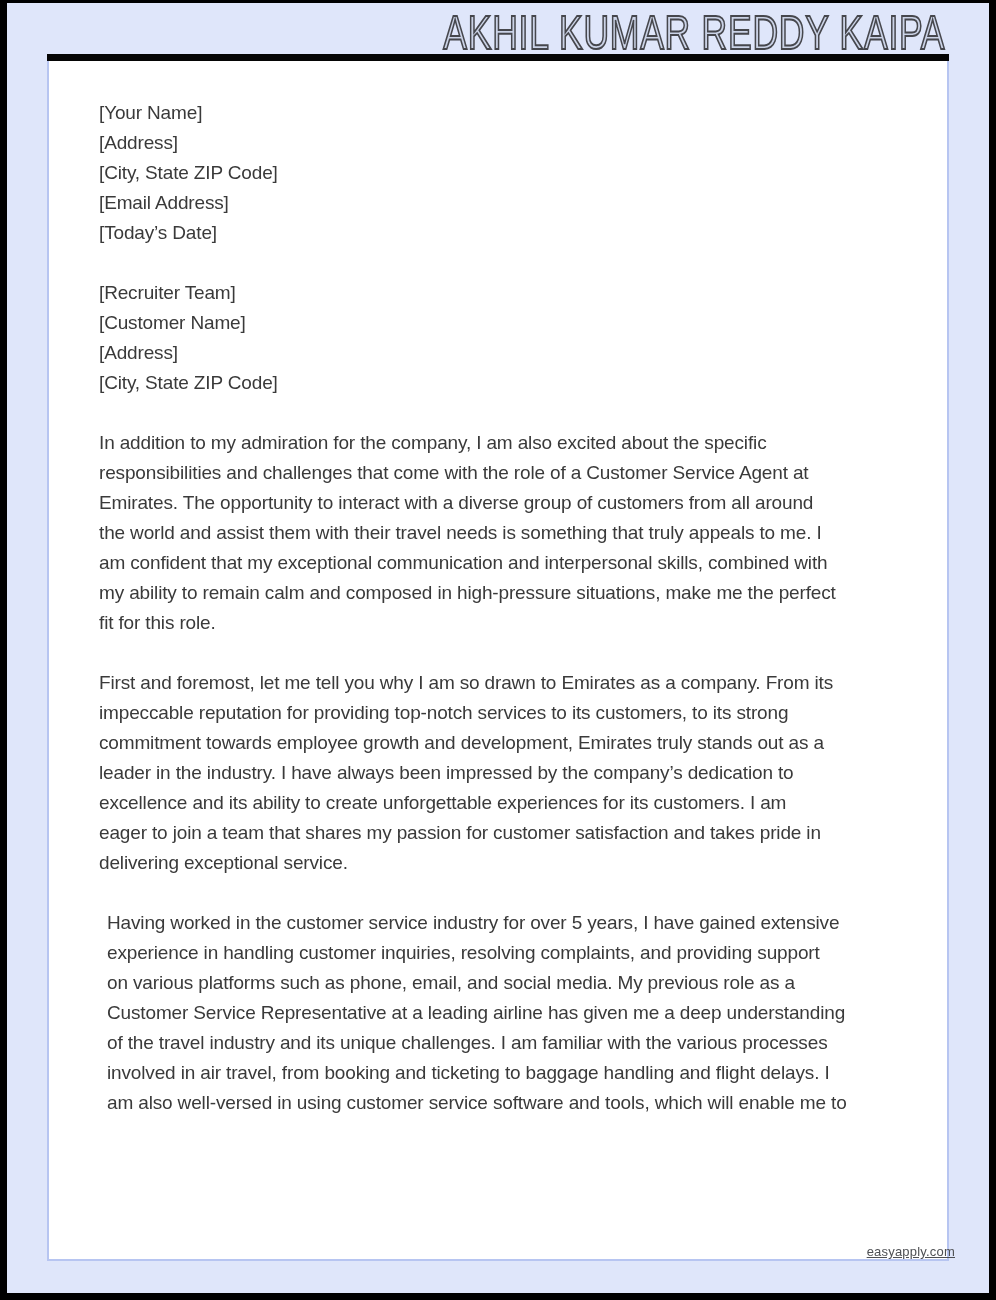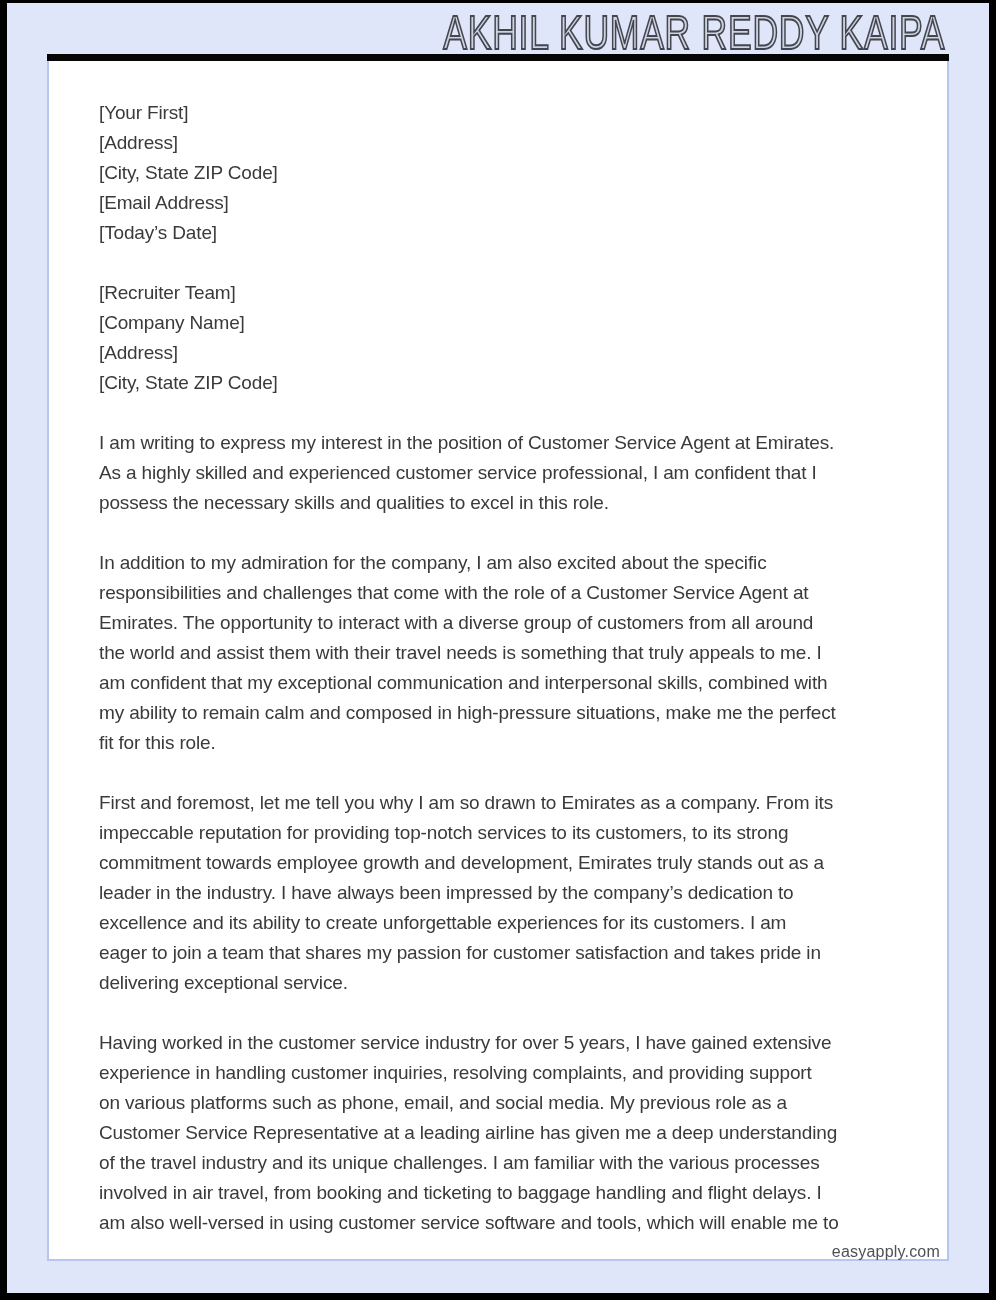--- a/index.html
+++ b/index.html
@@ -48,41 +48,42 @@
     height: 1200px;
     box-sizing: border-box;
     background: #ffffff;
     border-left: 2px solid #b7c5f1;
     border-right: 2px solid #b7c5f1;
     border-bottom: 2px solid #b7c5f1;
   }
   .watermark {
     position: absolute;
     top: 1240px;
-    right: 49px;            
-    font-size: 16px;
+    right: 34px;            
+    font-size: 13px;
     line-height: 18px;
     color: #4e5054;
     letter-spacing: 0.2px;
+    text-decoration: underline;
   }
   .letter {
     position: absolute;
     left: 92px;             
     top: 95px;              
     width: 852px;
     font-size: 19px;
     line-height: 30px;
     letter-spacing: -0.15px;
     color: #3a3a3a;
   }
   .block {
     white-space: pre-line;
     margin: 0 0 30px 0;
   }
-  .block:last-child { margin-bottom: 0; }
+  .block:last-child { margin-bottom: 0; margin-left: 8px; }
   .frame-overlay {
     position: absolute;
     inset: 0;
     border-top: 3px solid #000;
     border-left: 7px solid #000;
     border-right: 7px solid #000;
     border-bottom: 7px solid #000;
     pointer-events: none;
     z-index: 10;
   }
@@ -95,32 +96,29 @@
 
     <div class="header-name">AKHIL KUMAR REDDY KAIPA</div>
 
     <div class="top-bar"></div>
 
     <div class="page"></div>
 
     <div class="watermark">easyapply.com</div>
 
     <div class="letter">
-      <div class="block">[Your First]
+      <div class="block">[Your Name]
 [Address]
 [City, State ZIP Code]
 [Email Address]
 [Today’s Date]</div>
       <div class="block">[Recruiter Team]
-[Company Name]
+[Customer Name]
 [Address]
 [City, State ZIP Code]</div>
-      <div class="block">I am writing to express my interest in the position of Customer Service Agent at Emirates.
-As a highly skilled and experienced customer service professional, I am confident that I
-possess the necessary skills and qualities to excel in this role.</div>
       <div class="block">In addition to my admiration for the company, I am also excited about the specific
 responsibilities and challenges that come with the role of a Customer Service Agent at
 Emirates. The opportunity to interact with a diverse group of customers from all around
 the world and assist them with their travel needs is something that truly appeals to me. I
 am confident that my exceptional communication and interpersonal skills, combined with
 my ability to remain calm and composed in high-pressure situations, make me the perfect
 fit for this role.</div>
       <div class="block">First and foremost, let me tell you why I am so drawn to Emirates as a company. From its
 impeccable reputation for providing top-notch services to its customers, to its strong
 commitment towards employee growth and development, Emirates truly stands out as a

